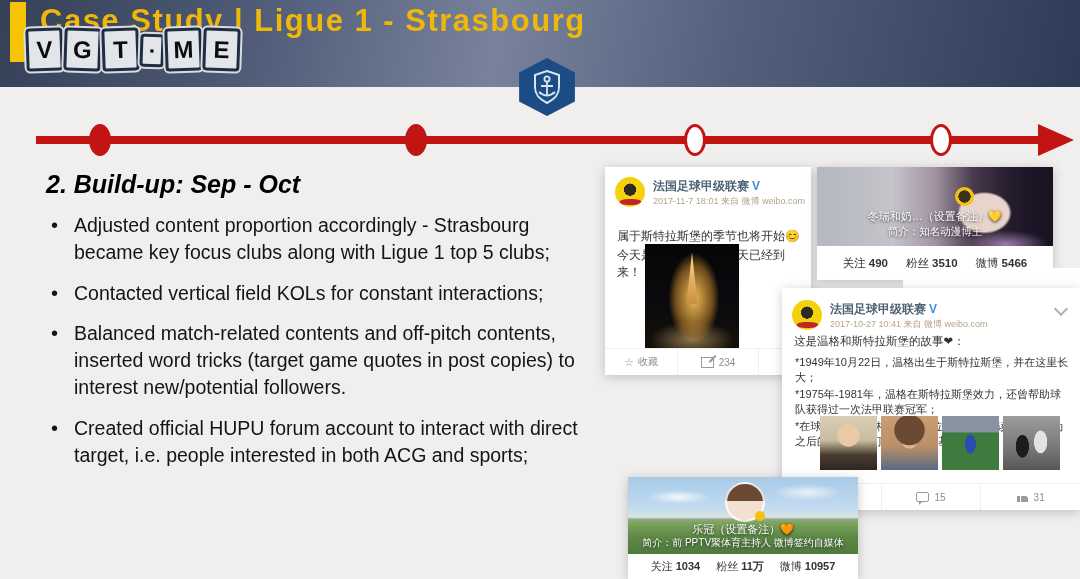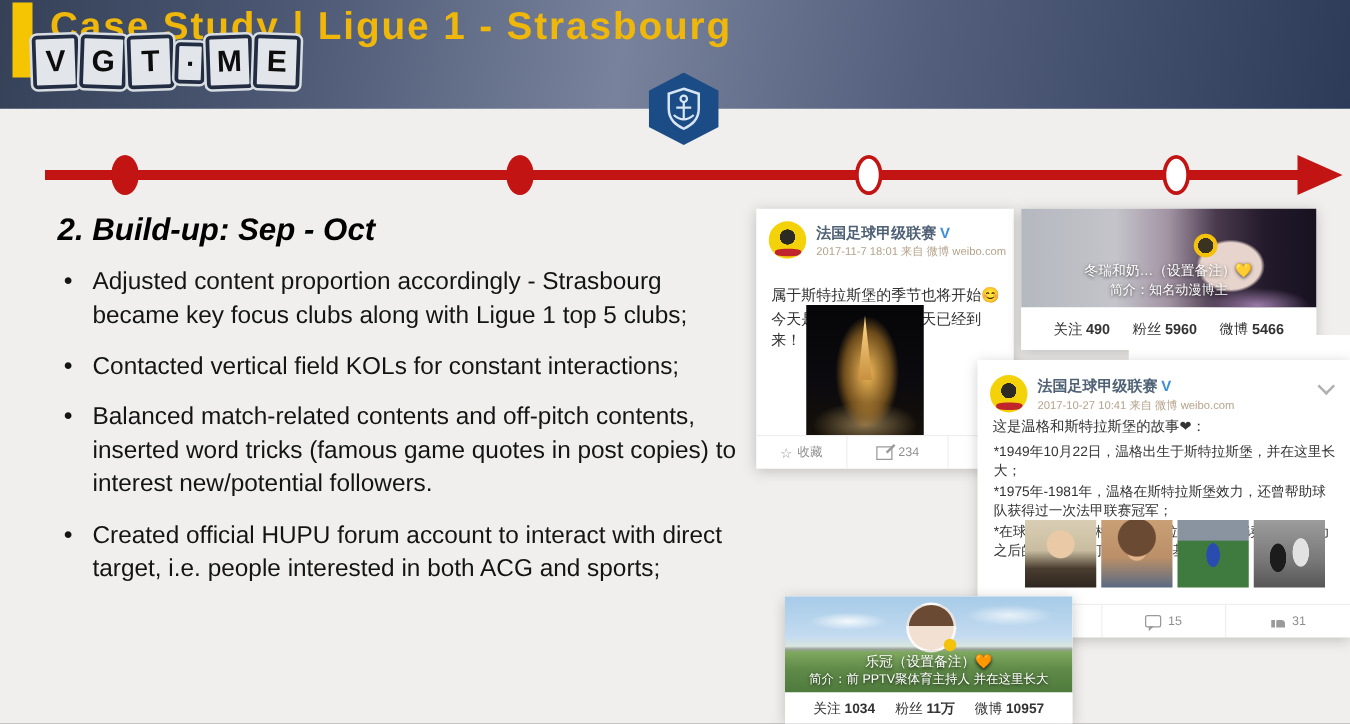--- a/index.html
+++ b/index.html
@@ -183,21 +183,21 @@
   <div class="tl-arrow"></div>
   <div class="tl-dot d1 filled"></div>
   <div class="tl-dot d2 filled"></div>
   <div class="tl-dot d3 hollow"></div>
   <div class="tl-dot d4 hollow"></div>
 
   <div class="phase-heading">2. Build-up: Sep - Oct</div>
   <ul class="bullets">
     <li>Adjusted content proportion accordingly - Strasbourg became key focus clubs along with Ligue 1 top 5 clubs;</li>
     <li>Contacted vertical field KOLs for constant interactions;</li>
-    <li>Balanced match-related contents and off-pitch contents, inserted word tricks (famous game quotes in post copies) to interest new/potential followers.</li>
+    <li>Balanced match-related contents and off-pitch contents, inserted word tricks (target game quotes in post copies) to interest new/potential followers.</li>
     <li>Created official HUPU forum account to interact with direct target, i.e. people interested in both ACG and sports;</li>
   </ul>
 
   <div class="card" id="card1">
     <div class="avatar-l1"></div>
     <div class="uname"><span>法国足球甲级联赛</span><span class="vbadge">V</span></div>
     <div class="tstamp">2017-11-7 18:01 来自 微博 weibo.com</div>
     <div class="ptext t1">今天是立冬，白色的冬天已经到来！</div>
     <div class="ptext t2">属于斯特拉斯堡的季节也将开始😊</div>
     <div class="cathedral"></div>
@@ -215,21 +215,21 @@
   </div>
 
   <div class="card" id="card2">
     <div class="c2-img">
       <div class="c2-avatar"></div>
       <div class="ovl-name nm">冬瑞和奶…（设置备注）💛</div>
       <div class="ovl-name bio">简介：知名动漫博主</div>
     </div>
     <div class="stats-strip">
       <span class="stat"><span>关注</span><b>490</b></span>
-      <span class="stat"><span>粉丝</span><b>5960</b></span>
+      <span class="stat"><span>粉丝</span><b>3510</b></span>
       <span class="stat"><span>微博</span><b>5466</b></span>
     </div>
   </div>
 
   <div id="card3ext"></div>
   <div class="card" id="card3">
     <div class="avatar-l1"></div>
     <div class="uname"><span>法国足球甲级联赛</span><span class="vbadge">V</span></div>
     <div class="tstamp">2017-10-27 10:41 来自 微博 weibo.com</div>
     <div class="chev"></div>
@@ -258,21 +258,21 @@
           <span class="ic ic-like"></span>
           <span>31</span>
         </div>
     </div>
   </div>
 
   <div class="card" id="card4">
     <div class="c4-img">
       <div class="c4-avatar"></div>
       <div class="ovl-name nm">乐冠（设置备注）🧡</div>
-      <div class="ovl-name bio">简介：前 PPTV聚体育主持人 并在这里长大</div>
+      <div class="ovl-name bio">简介：前 PPTV聚体育主持人 微博签约自媒体</div>
     </div>
     <div class="stats-strip">
       <span class="stat"><span>关注</span><b>1034</b></span>
       <span class="stat"><span>粉丝</span><b>11万</b></span>
       <span class="stat"><span>微博</span><b>10957</b></span>
     </div>
   </div>
 
 </div>
 

